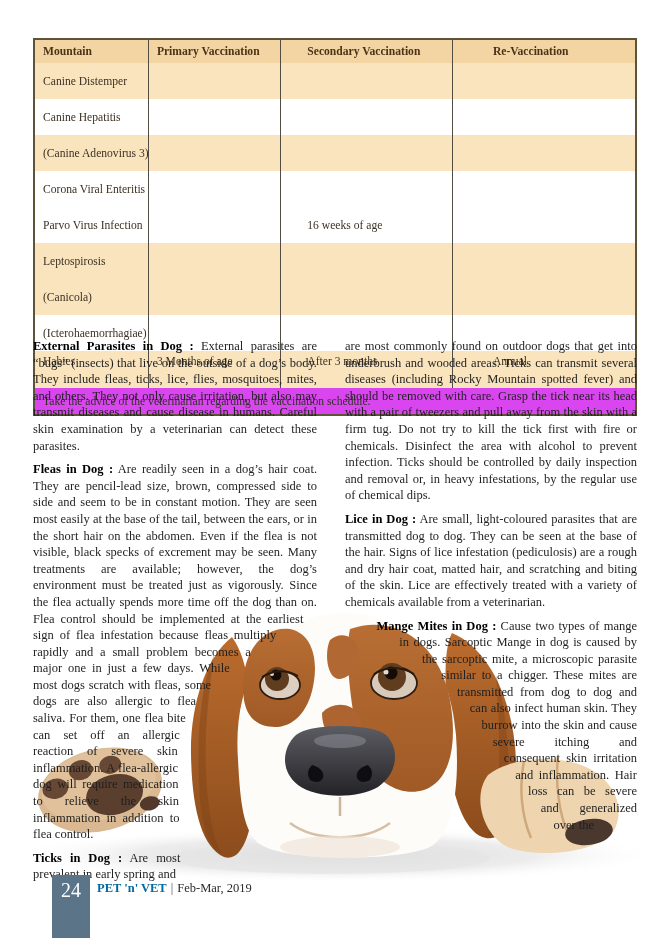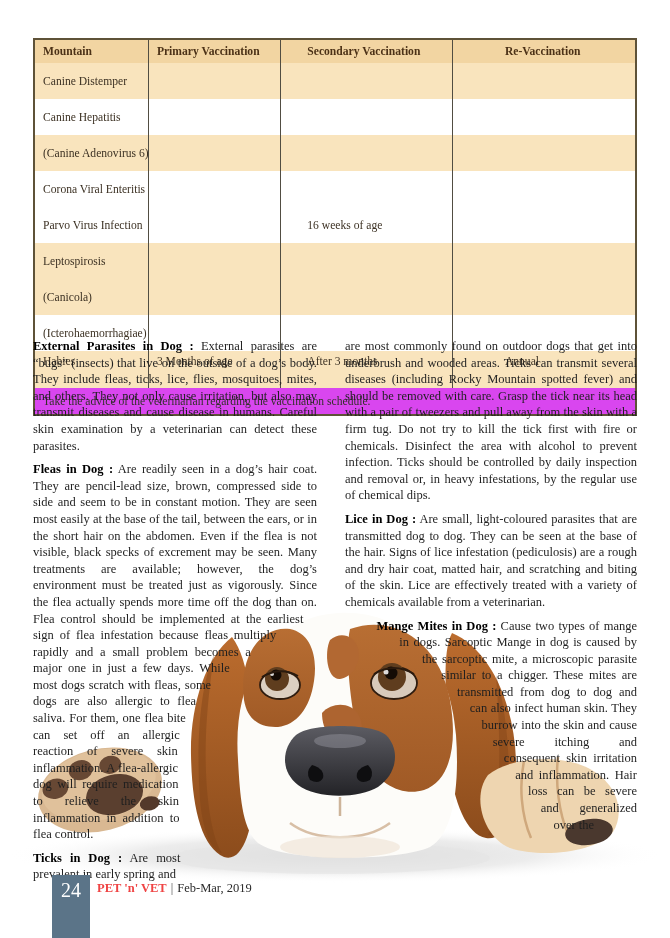--- a/index.html
+++ b/index.html
@@ -14,21 +14,21 @@
     width:100%;border-collapse:collapse;table-layout:fixed;
     border:2px solid #5e5238;font-size:11.6px;color:#3c3123;
   }
   table.vax col.c1{width:19%;} table.vax col.c2{width:22%;}
   table.vax col.c3{width:28.5%;} table.vax col.c4{width:30.5%;}
   table.vax td,table.vax th{
     padding:0 4px 0 8px;height:36px;vertical-align:middle;
     font-weight:normal;text-align:left;white-space:nowrap;overflow:hidden;
   }
   table.vax td:nth-child(3),table.vax th:nth-child(3){padding-left:26px;}
-  table.vax td:nth-child(4),table.vax th:nth-child(4){padding-left:52px;margin-left:13px;}
+  table.vax td:nth-child(4),table.vax th:nth-child(4){padding-left:40px;margin-left:13px;}
   table.vax td:not(:last-child),table.vax th:not(:last-child){border-right:1.5px solid #514d42;}
   tr.hdr th{background:#f2d5a2;color:#4c3217;font-weight:bold;height:23px;}
   tr.shaded td{background:#f9e4bd;}
   tr.tall td{height:33px;vertical-align:top;padding-top:4px;}
   tr.note td{border-right:none !important;background:#d946ef;height:26px;padding-left:8px;color:#33302a;}
   
   .columns{
     position:absolute;left:33px;top:310px;width:604px;
     display:flex;z-index:2;
   }
@@ -49,21 +49,21 @@
   .dog{position:absolute;left:0;top:585px;z-index:1;}
   
   .page-badge{
     position:absolute;left:52px;top:875px;width:38px;height:63px;
     background:#5b7488;color:#ffffff;font-size:20px;
     text-align:center;line-height:30px;z-index:3;
   }
   .footer-line{
     position:absolute;left:97px;top:881px;font-size:12.5px;color:#2b2b2b;z-index:3;
   }
-  .footer-line .mag{font-weight:bold;color:#ef4444;}
+  .footer-line .mag{font-weight:bold;color:#0369a1;}
   .footer-line .sep{color:#555;padding:0 4px;}
 </style>
 </head>
 <body>
 
 <div class="vax-table-wrap">
   <table class="vax">
     <colgroup>
         <col class="c1">
         <col class="c2">
@@ -83,21 +83,21 @@
       <td></td>
       <td></td>
     </tr>
     <tr>
       <td>Canine Hepatitis</td>
       <td></td>
       <td></td>
       <td></td>
     </tr>
     <tr class="shaded">
-      <td>(Canine Adenovirus 6)</td>
+      <td>(Canine Adenovirus 3)</td>
       <td></td>
       <td></td>
       <td></td>
     </tr>
     <tr>
       <td>Corona Viral Enteritis</td>
       <td></td>
       <td></td>
       <td></td>
     </tr>

